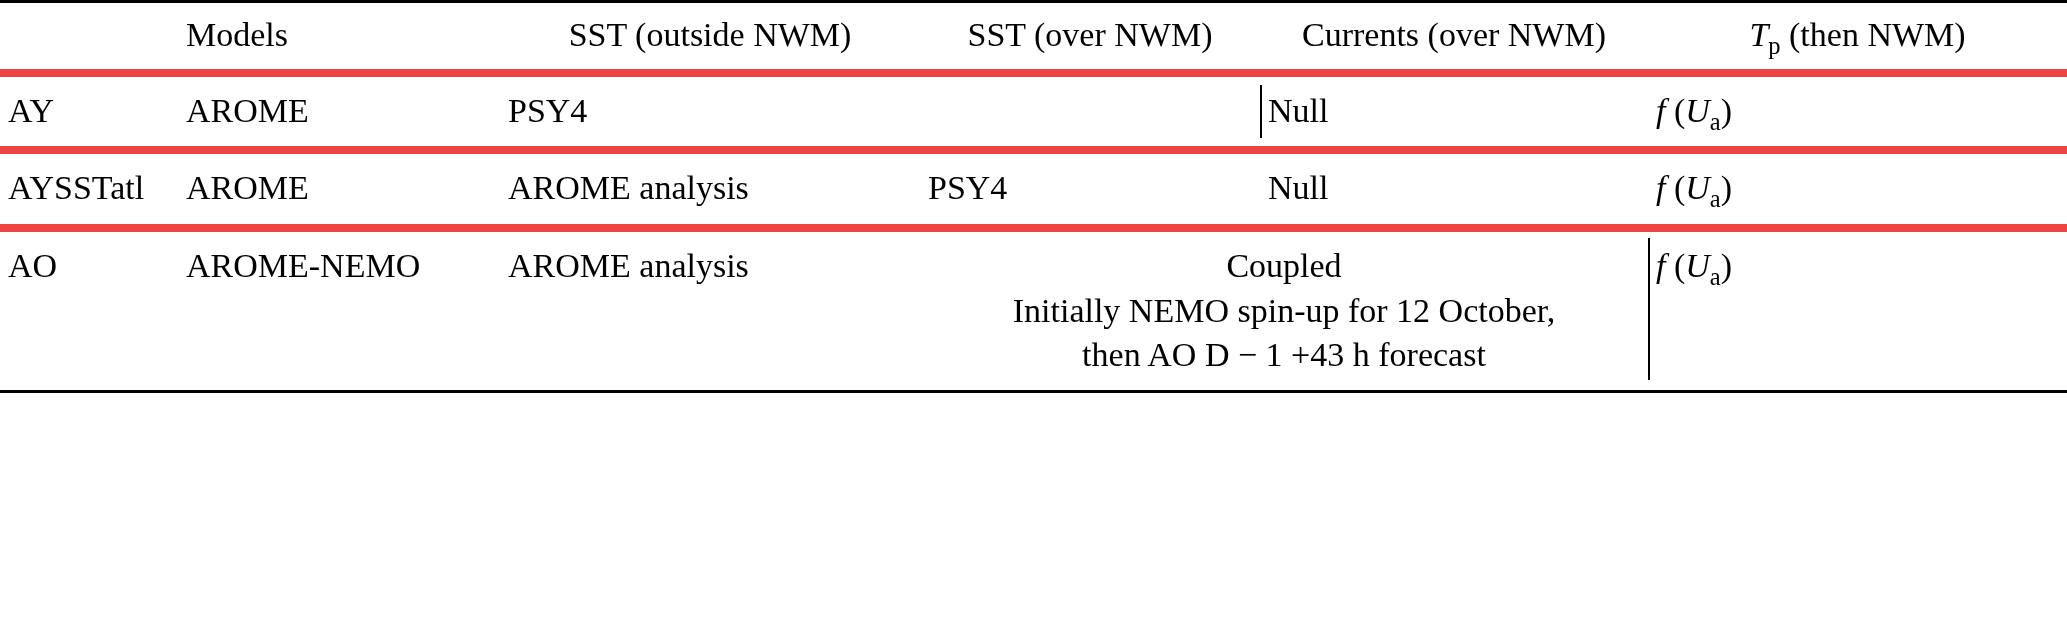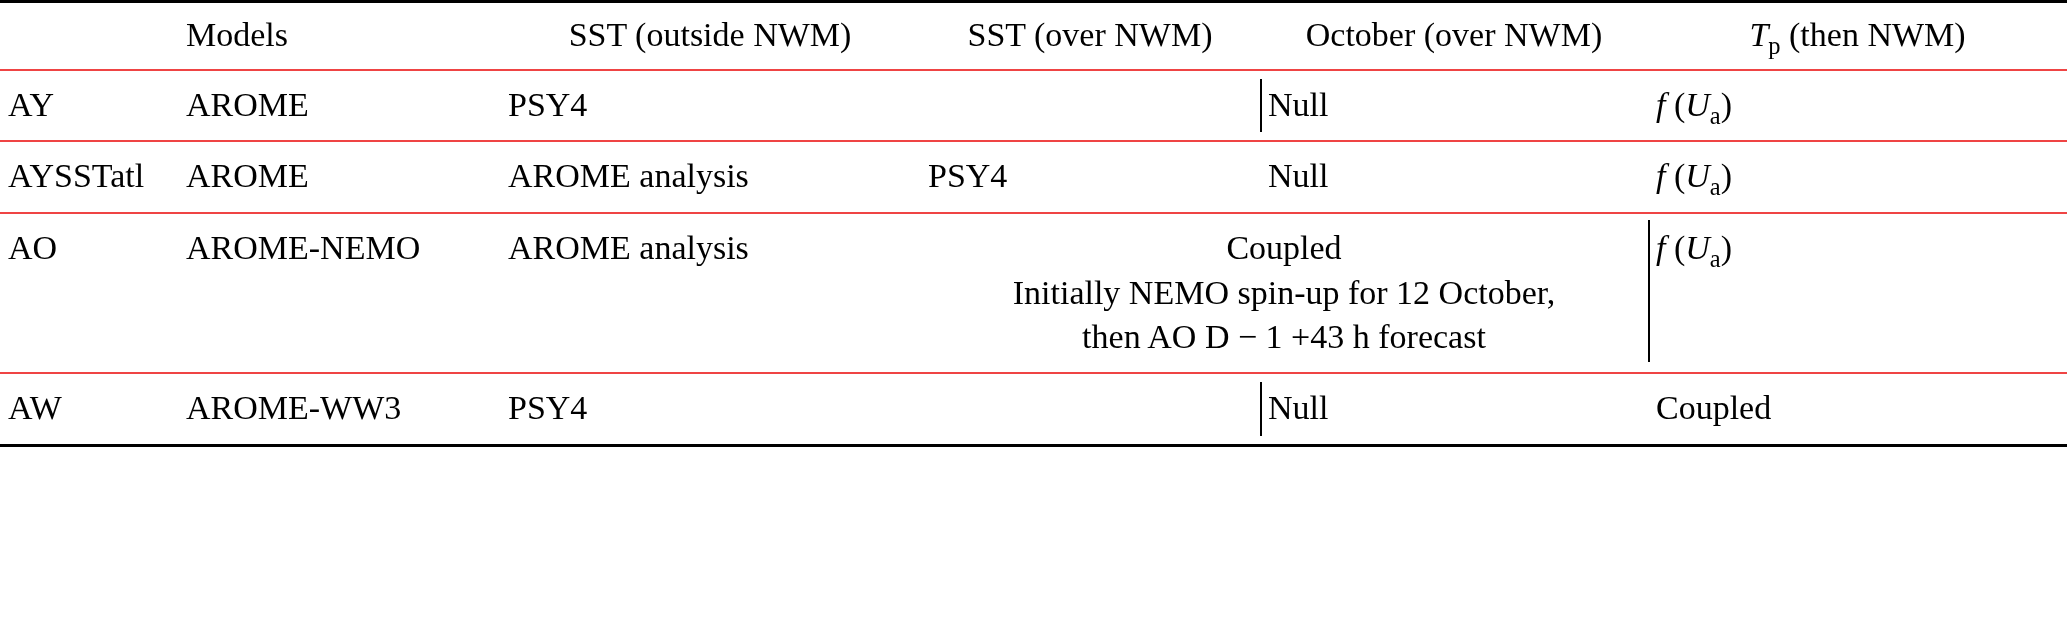--- a/index.html
+++ b/index.html
@@ -30,21 +30,21 @@
     font-size: 34px;
     line-height: 1.28;
     padding-left: 36px;
   }
 
   
   tr.rule-top > td, tr.rule-top > th {
     border-top: 3px solid #000;
   }
   tr.rule-mid > td, tr.rule-mid > th {
-    border-top: 2px solid #ef4444;
+    border-top: 8px solid #ef4444;
   }
   tr.rule-bottom > td {
     border-top: 3px solid #000;
   }
 
   thead th {
     font-weight: normal;
     padding: 10px 8px 12px 8px;
     vertical-align: bottom;
     white-space: nowrap;
@@ -122,21 +122,21 @@
       <col class="c-curr">
       <col class="c-tp">
     </colgroup>
 
     <thead>
       <tr class="rule-top">
         <th class="al-left"></th>
         <th class="al-left">Models</th>
         <th class="al-center">SST (outside NWM)</th>
         <th class="al-center">SST (over NWM)</th>
-        <th class="al-center">October (over NWM)</th>
+        <th class="al-center">Currents (over NWM)</th>
         <th class="al-center"><span class="mathit">T</span><span class="sub mathup">p</span><span> (then NWM)</span></th>
       </tr>
     </thead>
 
     <tbody>
 
       <tr class="rule-mid">
         <td class="al-left">AY</td>
         <td class="al-left">AROME</td>
         <td class="al-center" colspan="2">PSY4</td>
@@ -158,27 +158,20 @@
         <td class="al-left">AROME-NEMO</td>
         <td class="al-center">AROME analysis</td>
         <td class="multiline" colspan="2">
           <span class="ln first">Coupled</span>
           <span class="ln">Initially NEMO spin-up for 12 October,</span>
           <span class="ln">then AO D − 1 +43 h forecast</span>
         </td>
         <td class="al-left vbar vbar-tall"><span class="mathit">f</span><span> (</span><span class="mathit">U</span><span class="sub mathup">a</span><span>)</span></td>
       </tr>
 
-      <tr class="rule-mid">
-        <td class="al-left">AW</td>
-        <td class="al-left">AROME-WW3</td>
-        <td class="al-center" colspan="2">PSY4</td>
-        <td class="al-left vbar">Null</td>
-        <td class="al-left">Coupled</td>
-      </tr>
 
 
       <tr class="rule-bottom">
         <td colspan="6" style="padding:0;height:0;line-height:0;font-size:0;"></td>
       </tr>
 
     </tbody>
   </table>
 </div>
 

